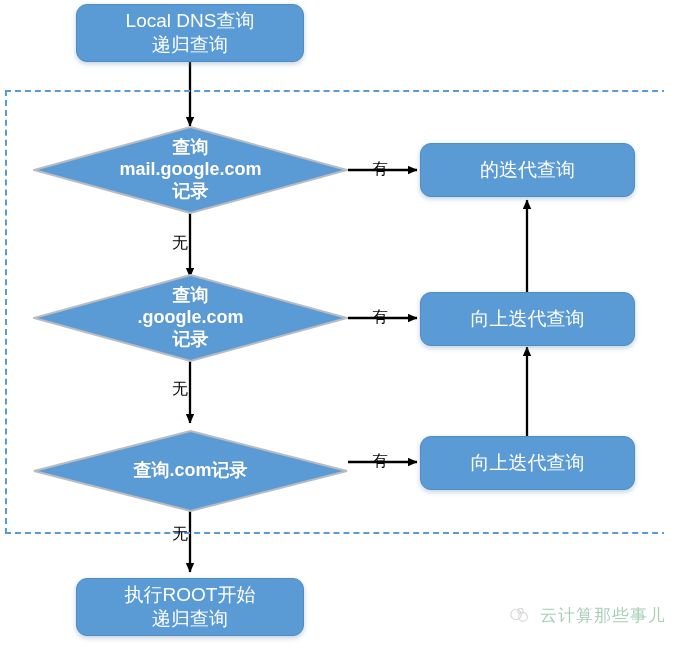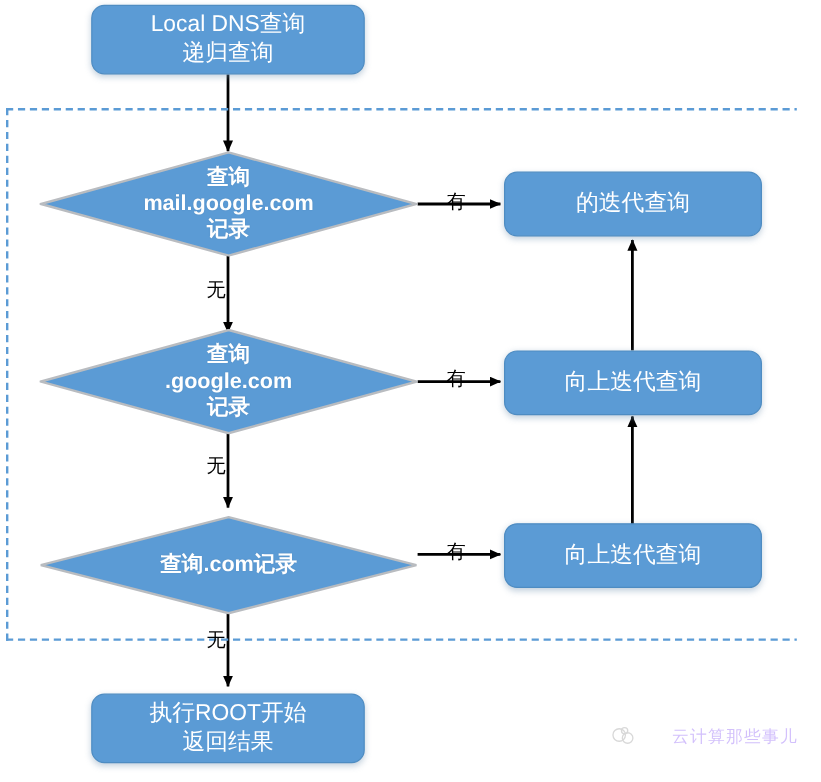--- a/index.html
+++ b/index.html
@@ -90,25 +90,24 @@
   
   .watermark {
     position: absolute;
     display: flex;
     align-items: center;
     gap: 8px;
     z-index: 7;
     opacity: 0.38;
   }
   .watermark .wm-text {
-    color: #8b5cf6;
-    font-size: 14px;
+    color: #15803d;
+    font-size: 17px;
     letter-spacing: 1px;
     white-space: nowrap;
-    margin-left: 20px;
   }
   .watermark .wm-icon {
     width: 24px;
     height: 20px;
     display: block;
   }
 </style>
 </head>
 <body>
 
@@ -181,21 +180,21 @@
   <div class="node-box" style="left:420px; top:292px; width:215px; height:54px;">
     <span class="txt">向上迭代查询</span>
   </div>
 
   <div class="node-box" style="left:420px; top:436px; width:215px; height:54px;">
     <span class="txt">向上迭代查询</span>
   </div>
 
   <div class="node-box" style="left:76px; top:578px; width:228px; height:58px;">
     <span class="txt">执行ROOT开始
-返回结果</span>
+递归查询</span>
   </div>
 
   <div class="edge-label" style="left:372px; top:161px;">有</div>
   <div class="edge-label" style="left:372px; top:309px;">有</div>
   <div class="edge-label" style="left:372px; top:453px;">有</div>
 
   <div class="edge-label" style="left:172px; top:235px;">无</div>
   <div class="edge-label" style="left:172px; top:381px;">无</div>
   <div class="edge-label" style="left:172px; top:526px;">无</div>
 

